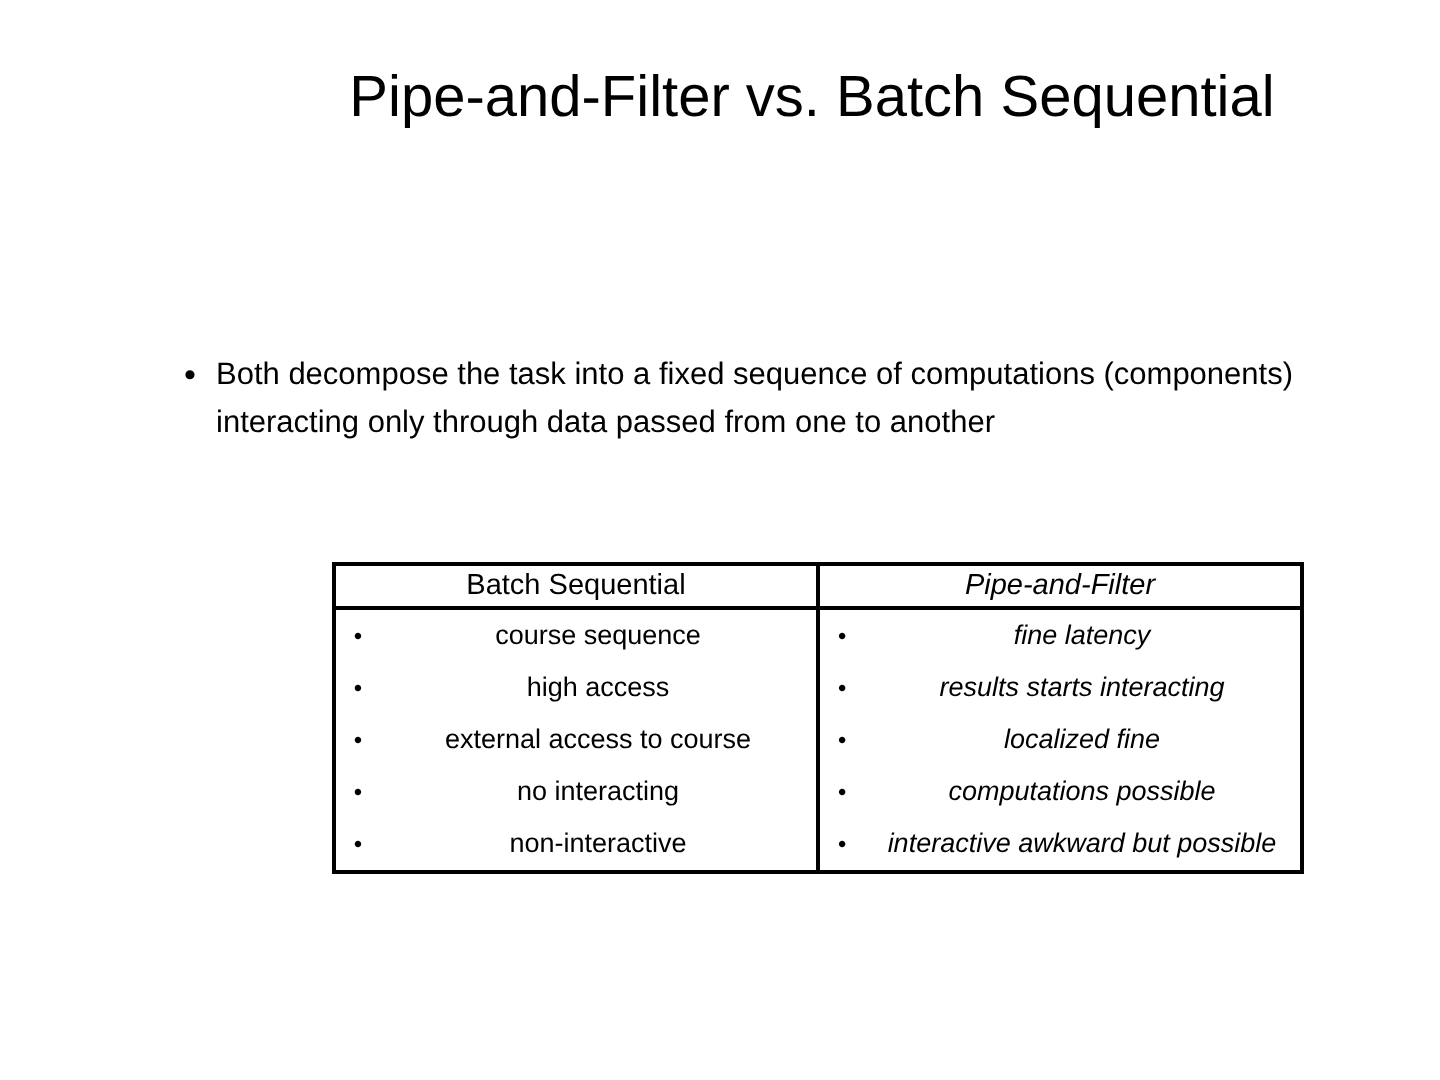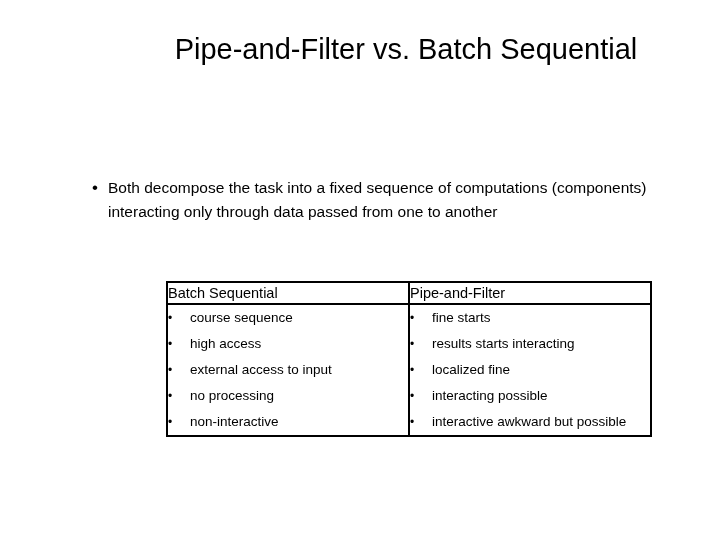--- a/index.html
+++ b/index.html
@@ -62,21 +62,21 @@
   }
   table.compare {
     border-collapse: collapse;
     width: 480px;
     table-layout: fixed;
   }
   table.compare td, table.compare th {
     border: 2px solid #000000;
     padding: 0;
     vertical-align: top;
-    text-align: left;
+    text-align: center;
   }
   .hdr-cell {
     font-size: 14.5px;
     line-height: 20px;
     font-weight: normal;
     padding: 5px 0 6px 6px;
     height: 20px;
   }
   .body-cell {
     padding: 7px 4px 10px 6px;
@@ -91,21 +91,21 @@
     width: 22px;
     flex: 0 0 22px;
     font-size: 12px;
     line-height: 26px;
   }
   .li-text {
     flex: 1 1 auto;
     line-height: 26px;
   }
   .col-left { width: 240px; }
-  .col-right { width: 240px; }
+  .col-right { width: 240px; font-style: italic; }
 </style>
 </head>
 <body>
 
 <div class="slide">
 
   <div class="slide-title">Pipe-and-Filter vs. Batch Sequential</div>
 
   <div class="bullet-block">
     <div class="bullet-row">
@@ -126,47 +126,47 @@
           <div class="li-row">
             <span class="li-mark">•</span>
             <span class="li-text">course sequence</span>
           </div>
           <div class="li-row">
             <span class="li-mark">•</span>
             <span class="li-text">high access</span>
           </div>
           <div class="li-row">
             <span class="li-mark">•</span>
-            <span class="li-text">external access to input</span>
+            <span class="li-text">external access to course</span>
           </div>
           <div class="li-row">
             <span class="li-mark">•</span>
-            <span class="li-text">no processing</span>
+            <span class="li-text">no interacting</span>
           </div>
           <div class="li-row">
             <span class="li-mark">•</span>
             <span class="li-text">non-interactive</span>
           </div>
         </td>
         <td class="body-cell col-right">
           <div class="li-row">
             <span class="li-mark">•</span>
-            <span class="li-text">fine starts</span>
+            <span class="li-text">fine latency</span>
           </div>
           <div class="li-row">
             <span class="li-mark">•</span>
             <span class="li-text">results starts interacting</span>
           </div>
           <div class="li-row">
             <span class="li-mark">•</span>
             <span class="li-text">localized fine</span>
           </div>
           <div class="li-row">
             <span class="li-mark">•</span>
-            <span class="li-text">interacting possible</span>
+            <span class="li-text">computations possible</span>
           </div>
           <div class="li-row">
             <span class="li-mark">•</span>
             <span class="li-text">interactive awkward but possible</span>
           </div>
         </td>
       </tr>
     </tbody>
       </table>
   </div>

